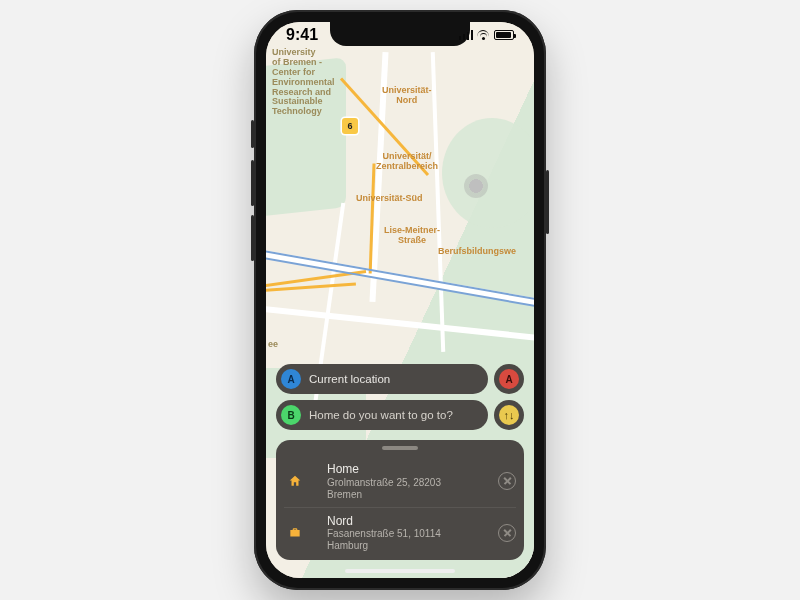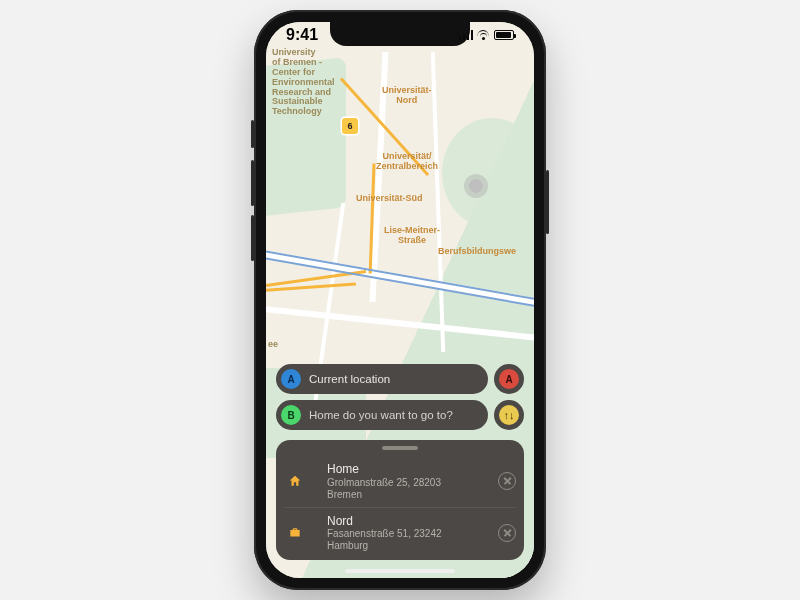--- a/index.html
+++ b/index.html
@@ -270,21 +270,21 @@
         </div>
 
         <div class="fav-row">
           <span class="fav-icon">
             <svg width="14" height="14" viewBox="0 0 24 24" fill="#f6b23a">
                 <path d="M10 4h4a2 2 0 0 1 2 2v1h4v11H4V7h4V6a2 2 0 0 1 2-2zm0 3h4V6h-4v1z"></path>
               </svg>
           </span>
           <div class="fav-text">
             <div class="title">Nord</div>
-            <div class="addr">Fasanenstraße 51, 23242 Hamburg</div>
+            <div class="addr">Fasanenstraße 51, 10114 Hamburg</div>
           </div>
           <span class="fav-del"></span>
         </div>
       </div>
     </div>
 
     <div class="home-ind"></div>
   </div>
 </div>
 

